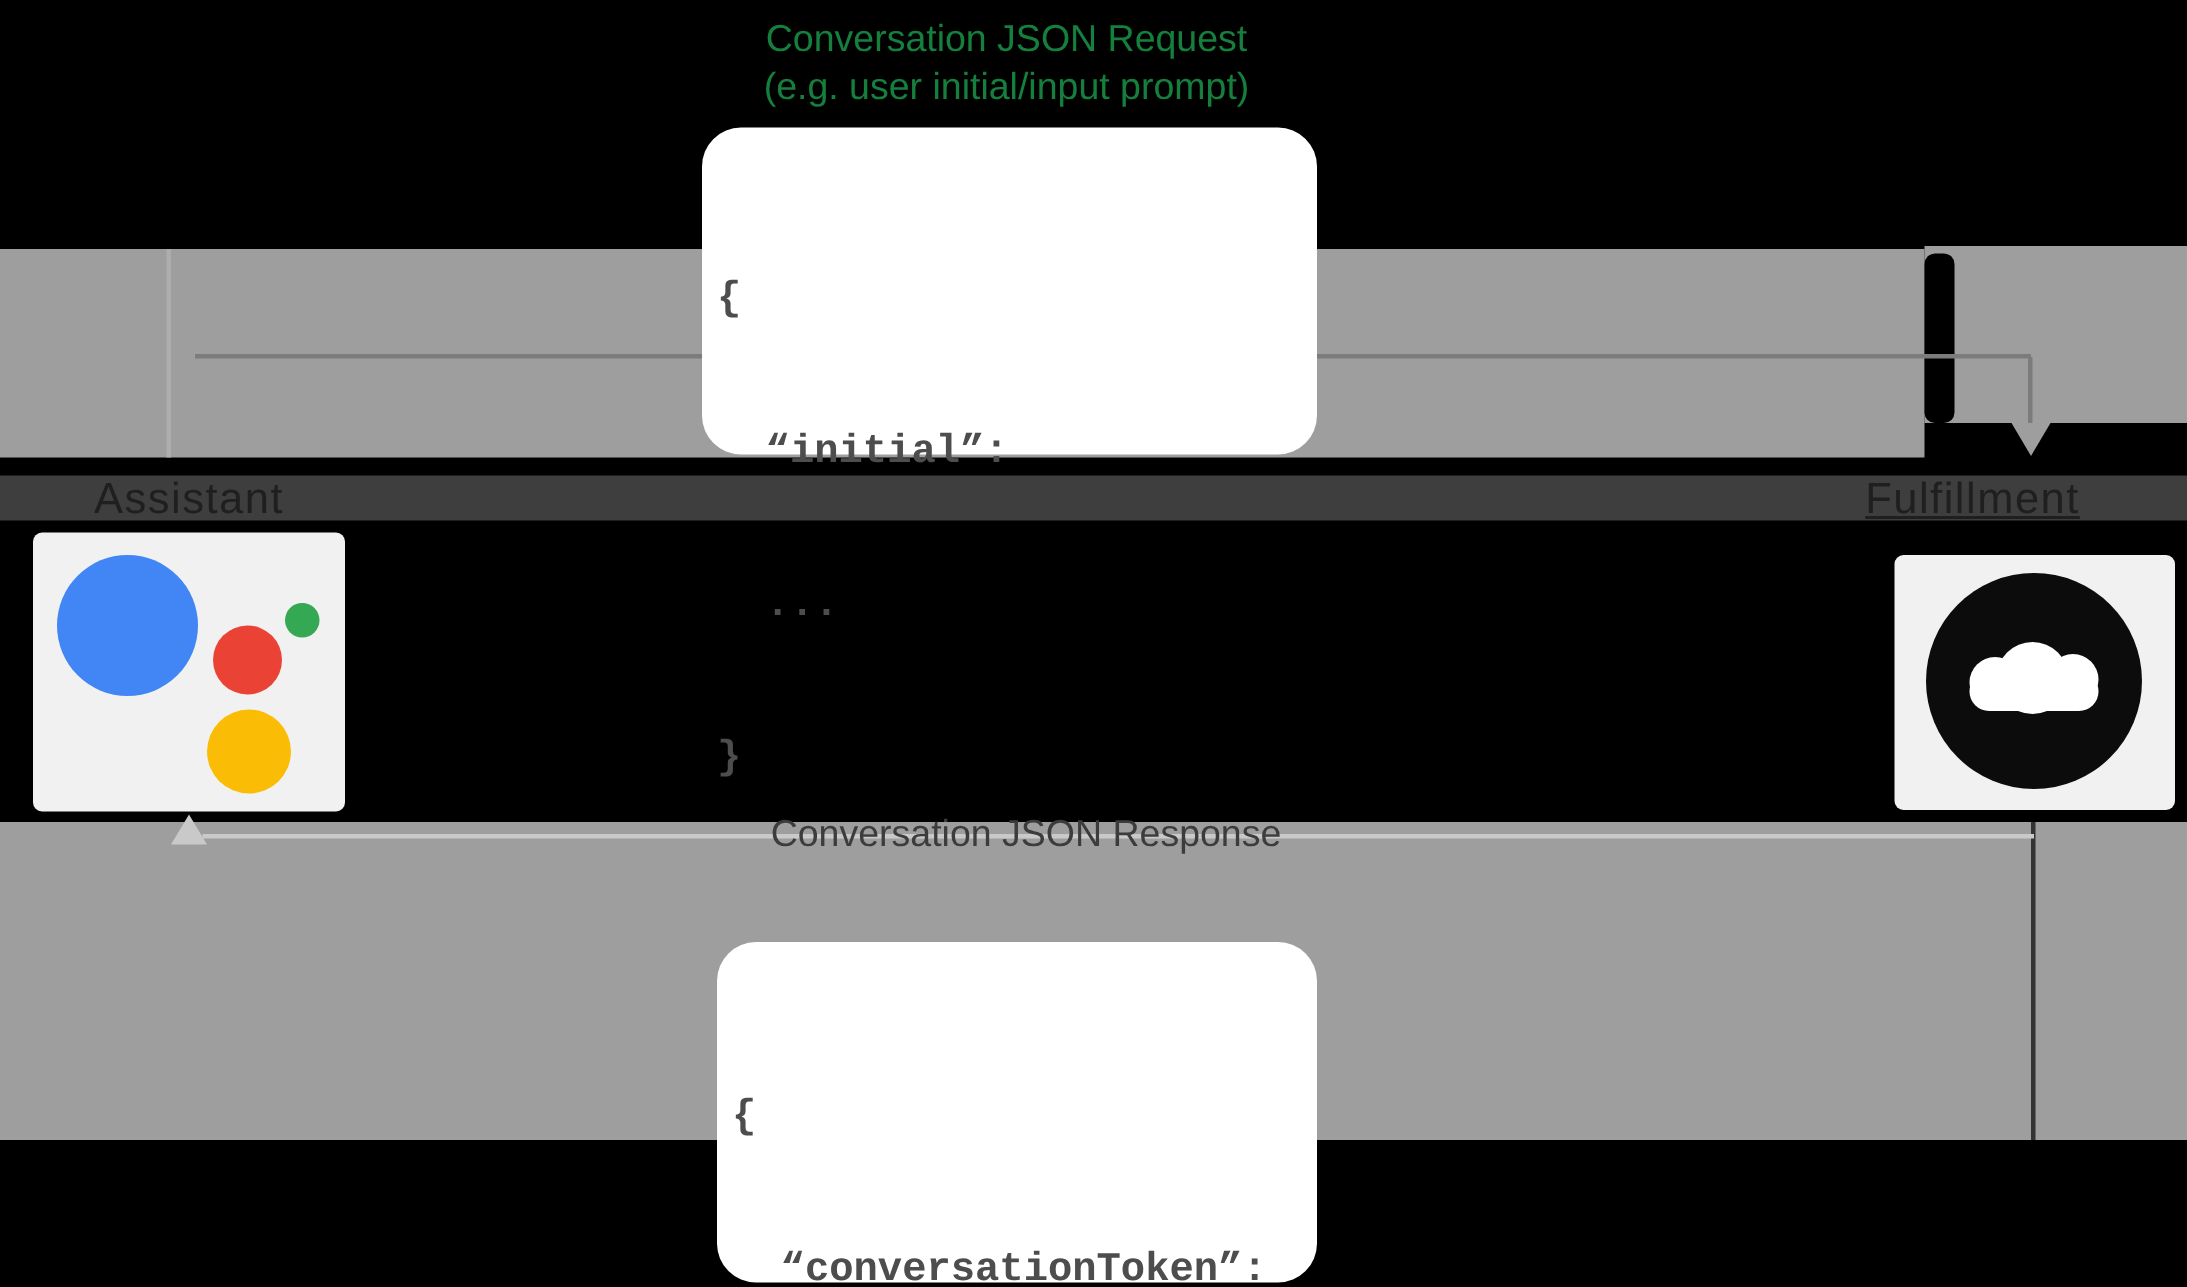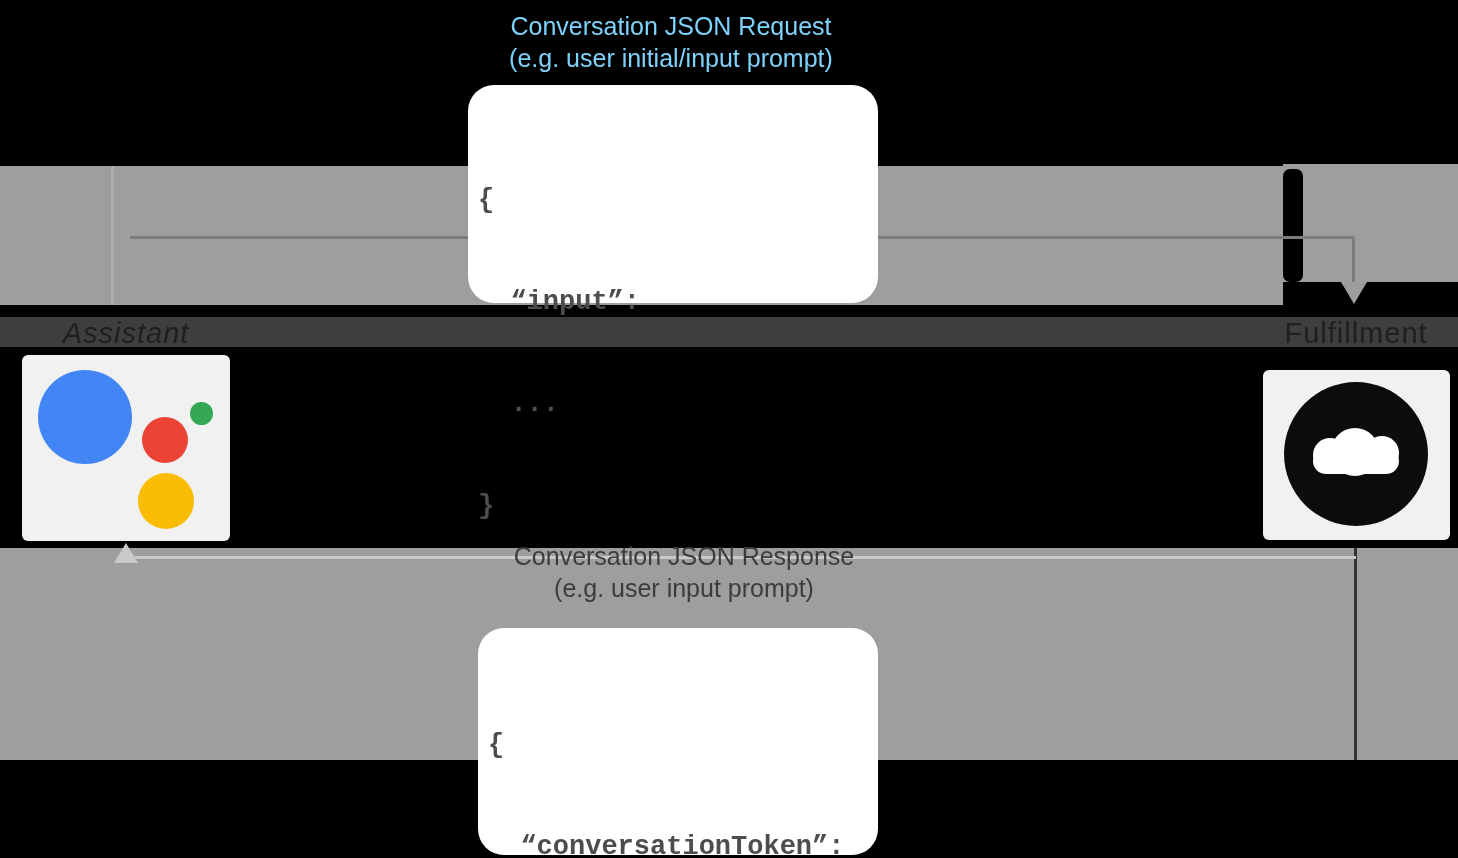--- a/index.html
+++ b/index.html
@@ -26,25 +26,25 @@
     border-top:22px solid #9e9e9e;}
   .res-line-h{left:135px;top:556px;width:1221px;height:3px;background:#c9c9c9;}
   .res-head{left:114px;top:543px;width:0;height:0;
     border-left:12px solid transparent;border-right:12px solid transparent;
     border-bottom:20px solid #c9c9c9;}
 
   
   .label-band{left:0;top:317px;width:1458px;height:30px;background:#3e3e3e;}
   .actor-label{top:318px;height:30px;line-height:30px;text-align:center;
     font-size:29px;letter-spacing:1px;color:#1f1f1f;font-weight:400;}
-  .label-assistant{left:22px;width:208px;font-style:italic;}
-  .label-fulfillment{left:1256px;width:200px;}
+  .label-assistant{left:22px;width:208px;}
+  .label-fulfillment{left:1215px;width:200px;text-decoration:underline;}
 
   
-  .caption{width:420px;text-align:center;color:#7dd3fc;font-size:25px;line-height:32px;}
+  .caption{width:420px;text-align:center;color:#15803d;font-size:25px;line-height:32px;}
   .caption-request{left:461px;top:10px;}
   .caption-response{left:474px;top:540px;color:#3c3c3c;}
 
   
   .json-box{background:#fff;border-radius:26px;}
   .box-request{left:468px;top:85px;width:410px;height:218px;}
   .box-response{left:478px;top:628px;width:400px;height:227px;}
   .code{position:absolute;left:10px;top:30px;
     font-family:"Liberation Mono", monospace;font-size:27px;font-weight:700;
     color:#4d4d4d;line-height:34px;white-space:pre;}
@@ -94,21 +94,20 @@
   <div class="abs actor-label label-assistant">Assistant</div>
   <div class="abs actor-label label-fulfillment">Fulfillment</div>
 
   <div class="abs caption caption-request">
     <div>Conversation JSON Request</div>
     <div>(e.g. user initial/input prompt)</div>
   </div>
 
   <div class="abs caption caption-response">
     <div>Conversation JSON Response</div>
-    <div>(e.g. user input prompt)</div>
   </div>
 
   <div class="abs card card-assistant">
     <div>
       <div class="dot ga-blue"></div>
       <div class="dot ga-red"></div>
       <div class="dot ga-green"></div>
       <div class="dot ga-yellow"></div>
     </div>
   </div>
@@ -120,21 +119,21 @@
         <div class="p cloud-c2"></div>
         <div class="p cloud-c3"></div>
         <div class="cloud-bar"></div>
       </div>
     </div>
   </div>
 
   <div class="abs json-box box-request">
     <div class="code">
       <div>{</div>
-      <div>  “input”:</div>
+      <div>  “initial”:</div>
       <div>  ...</div>
       <div>}</div>
     </div>
   </div>
 
   <div class="abs json-box box-response">
     <div class="code">
       <div>{</div>
       <div>  “conversationToken”:</div>
       

